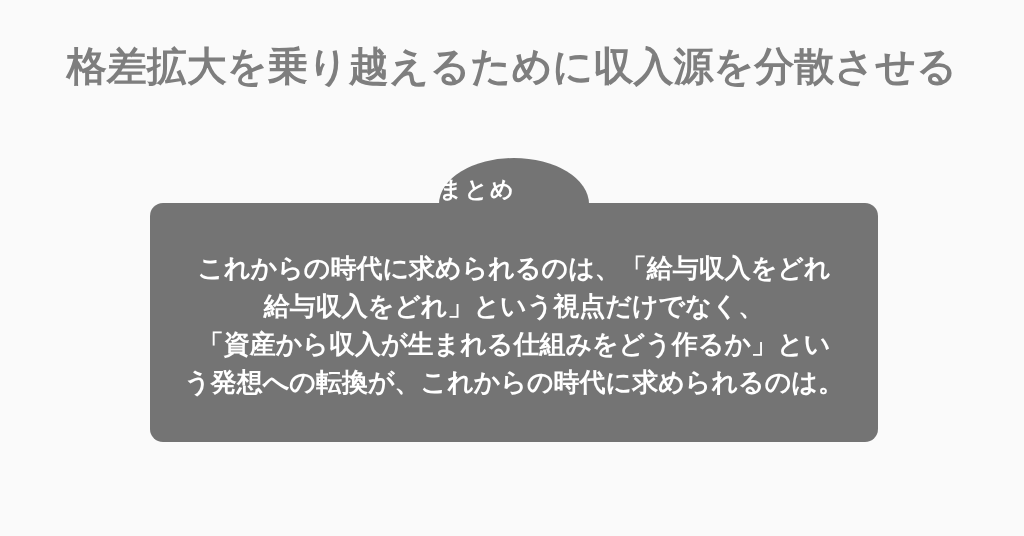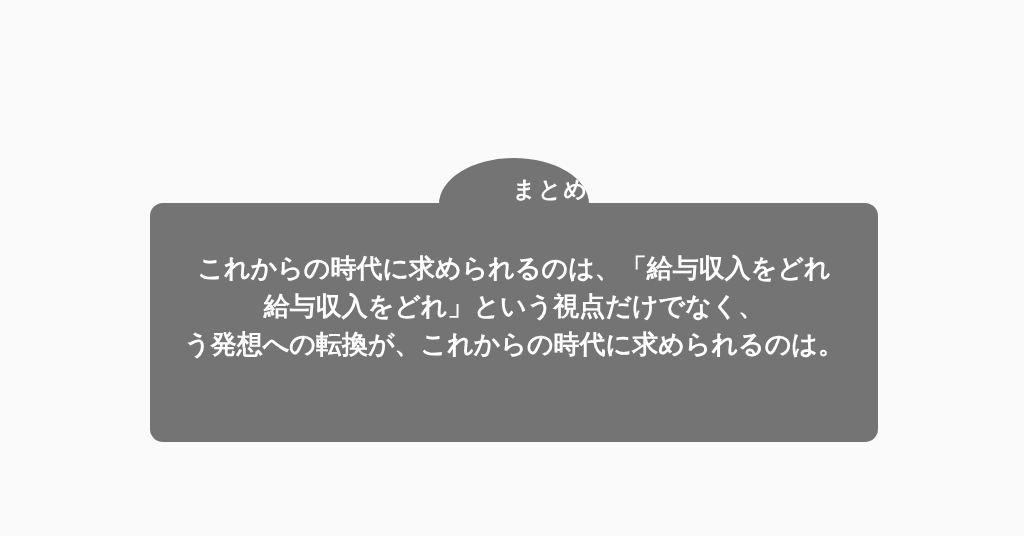--- a/index.html
+++ b/index.html
@@ -46,21 +46,21 @@
     width: 150px;
     height: 46px;
     background: #747474;
     border-radius: 75px 75px 0 0 / 46px 46px 0 0;
   }
   .summary-tab-label {
     position: absolute;
     bottom: -1px;
     left: 0;
     width: 100%;
-    text-align: right;
+    text-align: left;
     font-size: 23px;
     font-weight: 700;
     color: #ffffff;
     letter-spacing: 2px;
   }
   .summary-body {
     padding-top: 46px;
     text-align: center;
   }
   .summary-line {
@@ -70,28 +70,30 @@
     color: #ffffff;
     text-align: center;
     white-space: nowrap;
   }
 </style>
 </head>
 <body>
 
 <div class="canvas">
 
+  <h1 class="page-title">格差拡大を乗り越えるために収入源を分散させる</h1>
 
   <div class="summary-card">
 
     <div class="summary-tab">
       <div class="summary-tab-label">まとめ</div>
     </div>
 
     <div class="summary-body">
       <div class="summary-line">これからの時代に求められるのは、「給与収入をどれ</div>
       <div class="summary-line">給与収入をどれ」という視点だけでなく、</div>
+      <div class="summary-line">「資産から収入が生まれる仕組みをどう作るか」とい</div>
       <div class="summary-line">う発想への転換が、これからの時代に求められるのは。</div>
     </div>
 
   </div>
 
 </div>
 
 </body></html>

